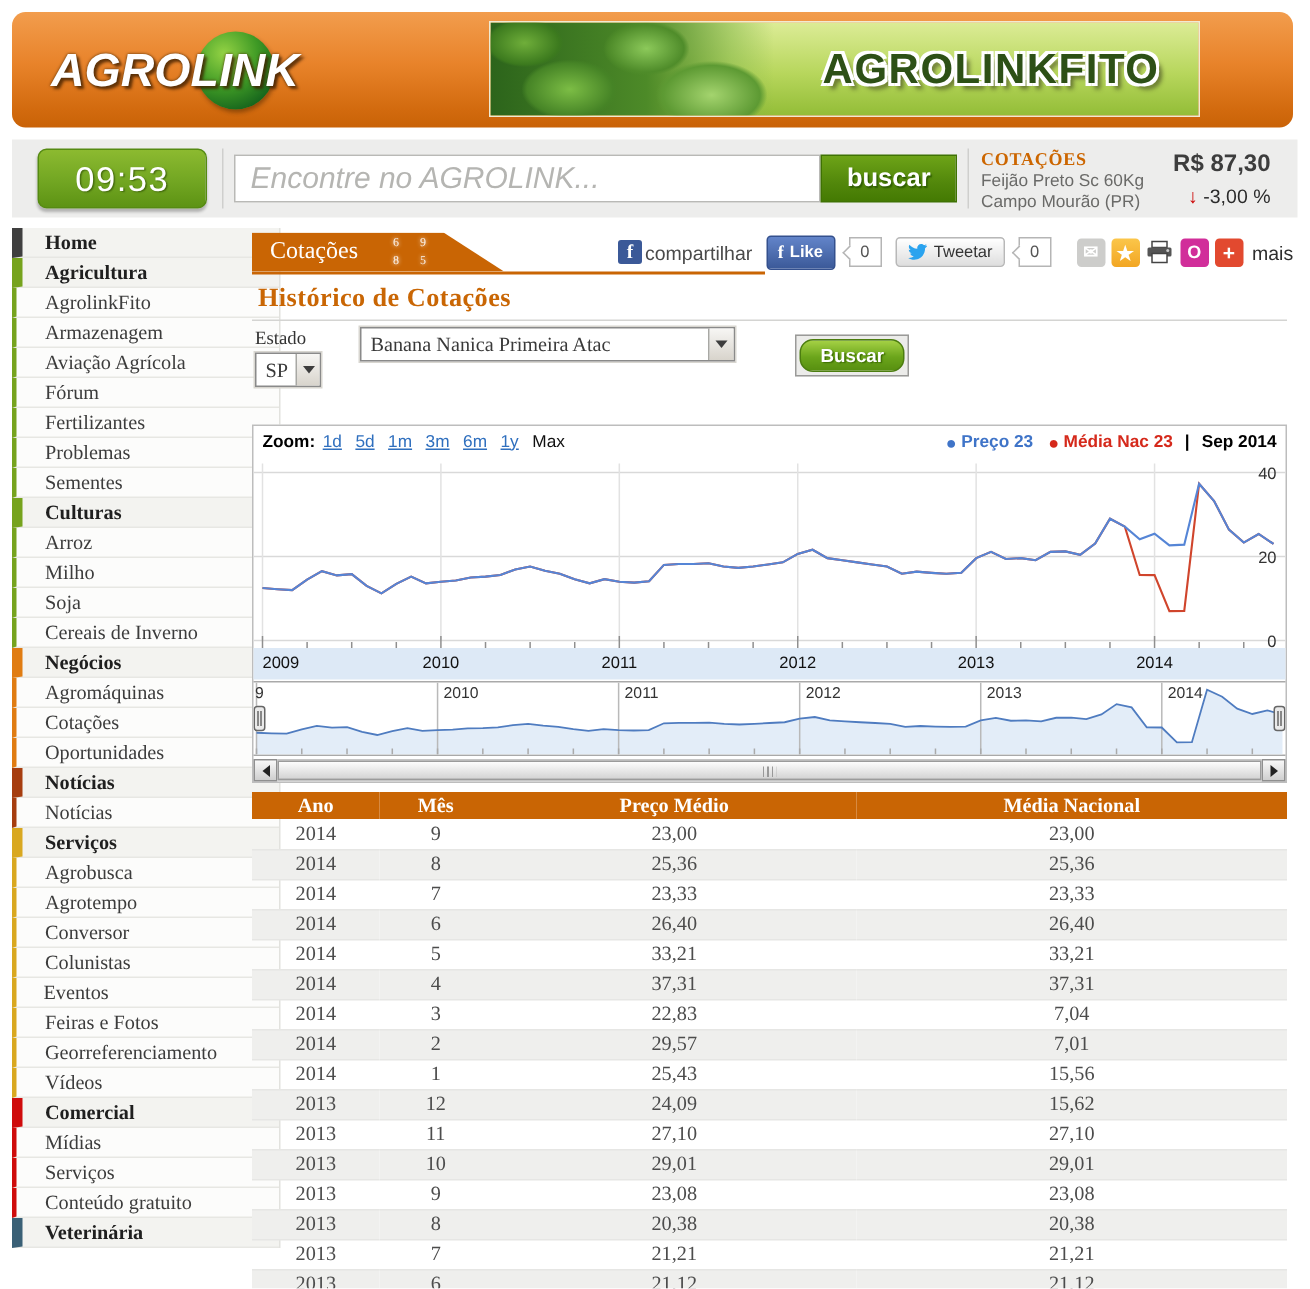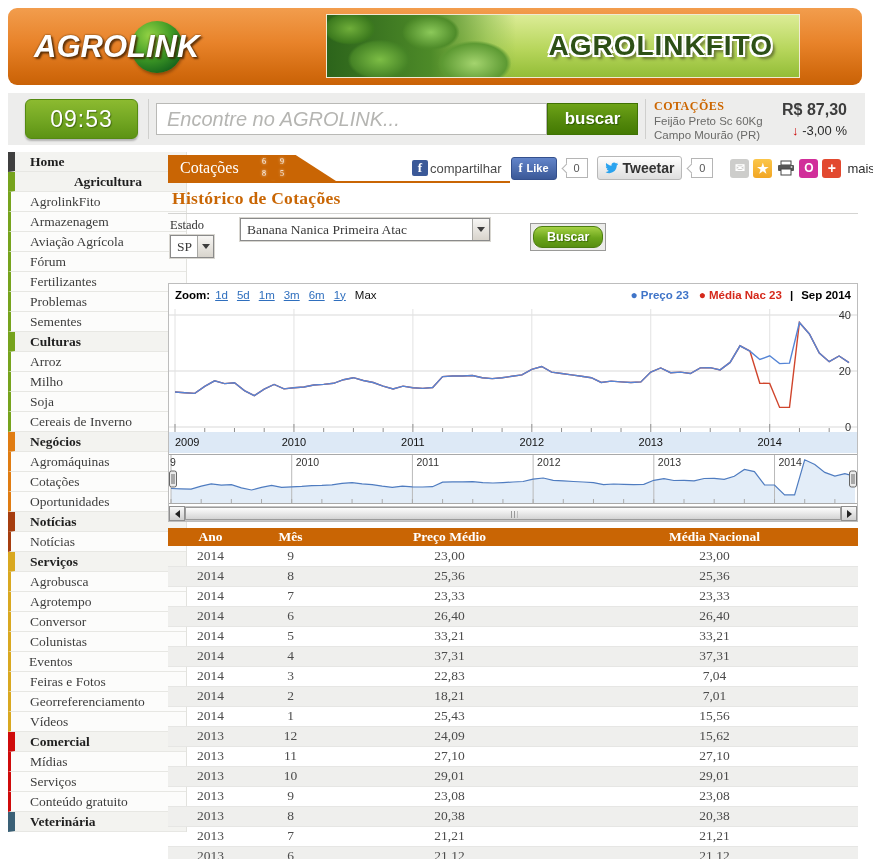--- a/index.html
+++ b/index.html
@@ -71,21 +71,21 @@
   .fb-sq { width:16px; height:16px; background:#3b5998; border-radius:2px; color:#fff; font-family:"Liberation Serif", serif;
     font-weight:bold; font-size:13px; text-align:center; line-height:15px; }
   .fb-like { display:flex; align-items:center; gap:4px; background:linear-gradient(#6284c9,#4console0, #3b5998); background:linear-gradient(#6284c9,#3b5998);
     border:1px solid #34508d; border-radius:3px; color:#fff; font-weight:bold; font-size:11px; padding:3px 7px; cursor:pointer; }
   .fb-like .fb-f { font-family:"Liberation Serif", serif; font-size:12px; }
   .count-box { min-width:22px; height:20px; border:1px solid #b5b5b5; background:#fff; color:#555; font-size:11px;
     display:flex; align-items:center; justify-content:center; padding:0 3px; position:relative; }
   .count-box::before { content:''; position:absolute; left:-4px; top:6px; width:6px; height:6px; background:#fff;
     border-left:1px solid #b5b5b5; border-bottom:1px solid #b5b5b5; transform:rotate(45deg); }
   .tweet-btn { display:flex; align-items:center; gap:4px; background:linear-gradient(#fff,#dedede);
-    border:1px solid #b8b8b8; border-radius:3px; font-weight:bold; font-size:14px; color:#333; padding:3px 7px; cursor:pointer; }
+    border:1px solid #b8b8b8; border-radius:3px; font-weight:normal; font-size:11px; color:#333; padding:3px 7px; cursor:pointer; }
   .mini-icons { display:flex; align-items:center; gap:4px; margin-left:8px; }
   .sq-icon { width:19px; height:19px; border-radius:3px; display:flex; align-items:center; justify-content:center;
     color:#fff; font-weight:bold; font-size:12px; cursor:pointer; }
   .mail-bg { background:#cdcdcb; }
   .star-bg { background:linear-gradient(#fbc64a,#f2a623); color:#fff; font-size:13px; }
   .print-bg { background:transparent; }
   .odk-bg { background:#d12e9a; }
   .plus-bg { background:#e2492f; font-size:14px; }
   .mais-label { font-size:13px; color:#2e2e2e; margin-left:2px; cursor:pointer; }
 
@@ -177,21 +177,21 @@
       <div class="price-val">R$ 87,30</div>
       <div class="price-change">
         <span class="down-arrow">↓</span>
         <span>-3,00 %</span>
       </div>
     </div>
   </div>
 
   <div class="sidebar" id="sidebar">
       <div class="side-item hdr" style="border-left-color: rgb(63, 63, 63);">Home</div>
-      <div class="side-item hdr" style="border-left-color: rgb(118, 163, 29); text-align: center;">Agricultura</div>
+      <div class="side-item hdr" style="border-left-color: rgb(118, 163, 29);">Agricultura</div>
       <div class="side-item" style="border-left-color: rgb(118, 163, 29);">AgrolinkFito</div>
       <div class="side-item" style="border-left-color: rgb(118, 163, 29);">Armazenagem</div>
       <div class="side-item" style="border-left-color: rgb(118, 163, 29);">Aviação Agrícola</div>
       <div class="side-item" style="border-left-color: rgb(118, 163, 29);">Fórum</div>
       <div class="side-item" style="border-left-color: rgb(118, 163, 29);">Fertilizantes</div>
       <div class="side-item" style="border-left-color: rgb(118, 163, 29);">Problemas</div>
       <div class="side-item" style="border-left-color: rgb(118, 163, 29);">Sementes</div>
       <div class="side-item hdr" style="border-left-color: rgb(118, 163, 29);">Culturas</div>
       <div class="side-item" style="border-left-color: rgb(118, 163, 29);">Arroz</div>
       <div class="side-item" style="border-left-color: rgb(118, 163, 29);">Milho</div>
@@ -474,21 +474,21 @@
           </tr>
           <tr>
             <td>2014</td>
             <td>3</td>
             <td>22,83</td>
             <td>7,04</td>
           </tr>
           <tr>
             <td>2014</td>
             <td>2</td>
-            <td>18,21</td>
+            <td>29,57</td>
             <td>7,01</td>
           </tr>
           <tr>
             <td>2014</td>
             <td>1</td>
             <td>25,43</td>
             <td>15,56</td>
           </tr>
           <tr>
             <td>2013</td>

